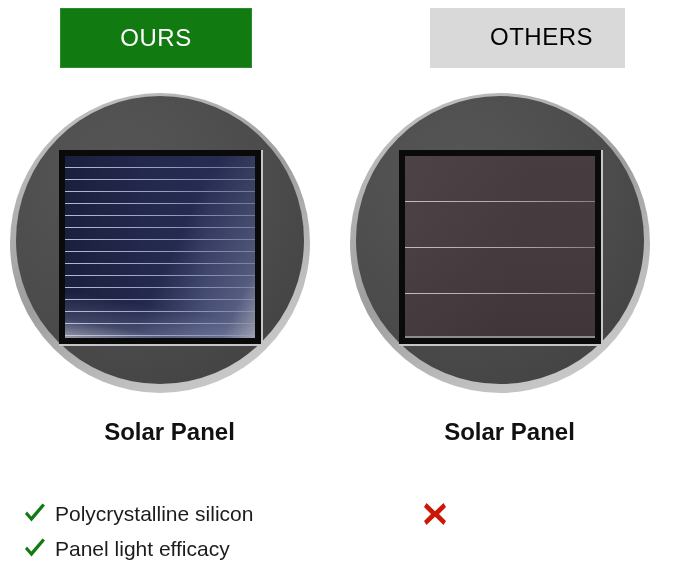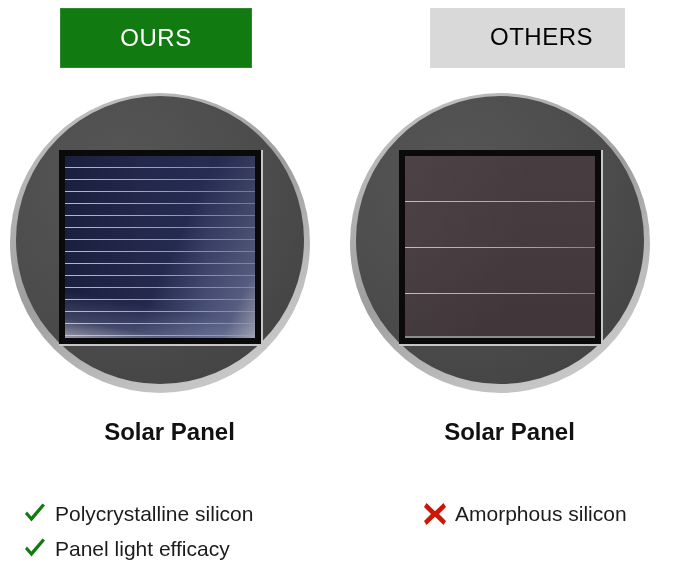--- a/index.html
+++ b/index.html
@@ -257,18 +257,17 @@
 
     <div class="caption">Solar Panel</div>
 
     <ul class="feature-list feature-others">
       <li class="feature-item">
         <span class="mark">
           <svg width="26" height="26" viewBox="0 0 26 26">
             <path d="M4.5 2 L13 10.2 L21.5 2 L24 6 L17 13 L24 20 L21.5 24 L13 15.8 L4.5 24 L2 20 L9 13 L2 6 Z" fill="#cc1606"></path>
           </svg>
         </span>
-        <span class="feature-text">Amorphous silicon</span>
       </li>
     </ul>
   </div>
 
 </div>
 
 </body></html>

